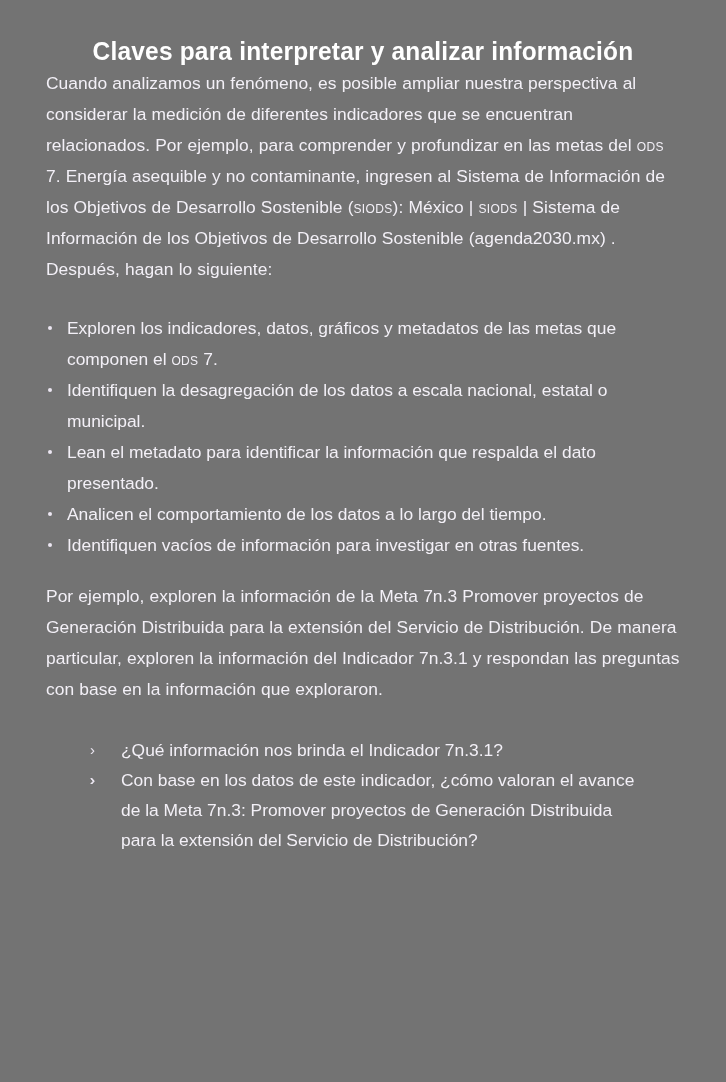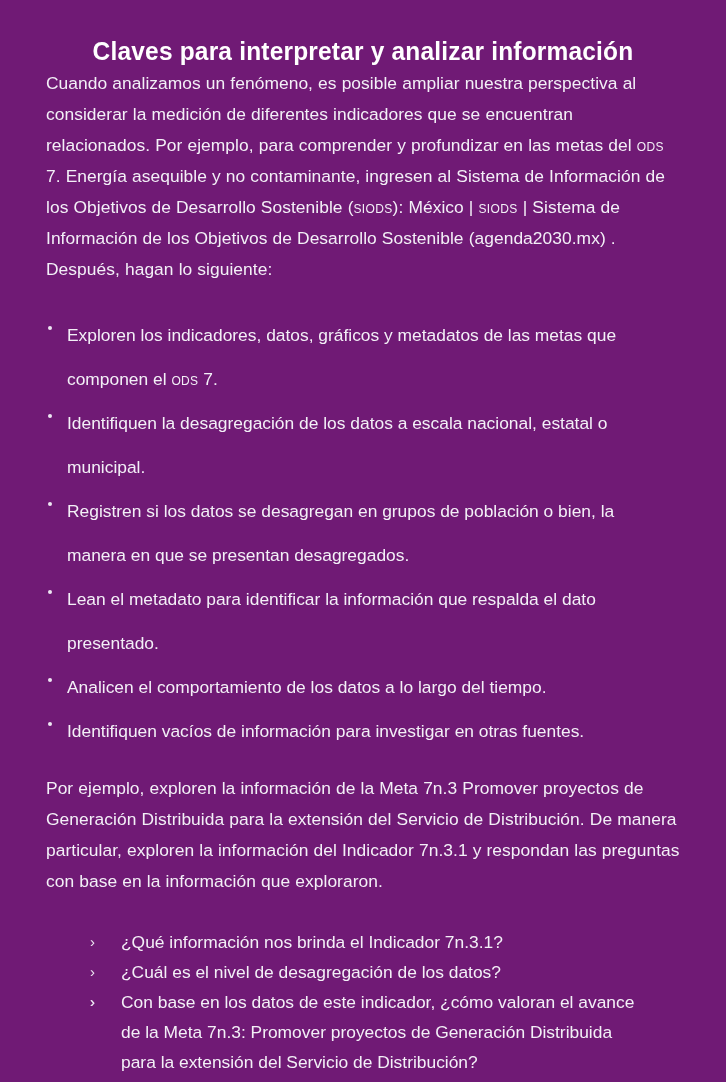--- a/index.html
+++ b/index.html
@@ -71,21 +71,21 @@
     list-style: none;
     margin: 28px 0 0 0;
     padding: 0;
   }
   ul.task-list > li {
     position: relative;
     padding-left: 21px;
     margin: 0 0 0 0;
     color: #f3f0f7;
     font-size: 17.4px;
-    line-height: 44px;
+    line-height: 31px;
     max-width: 580px;
   }
   ul.task-list > li .dot {
     position: absolute;
     left: 2px;
     top: 13px;
     width: 4px;
     height: 4px;
     background: #ece7f2;
     border-radius: 50%;
@@ -112,57 +112,54 @@
     top: 0;
     color: #ece7f2;
     font-size: 15px;
     line-height: 30px;
     display: block;
   }
 </style>
 </head>
 <body style="background: rgb(155, 133, 183);">
 
-<div class="page" style="background: #701a75;">
+<div class="page" style="background: #737373;">
 
   <h1 class="title">Claves para interpretar y analizar información</h1>
 
   <div class="body-wrap">
 
     <p class="para intro"><span>Cuando analizamos un fenómeno, es posible ampliar nuestra perspectiva al considerar la medición de diferentes indicadores que se encuentran relacionados. Por ejemplo, para comprender y profundizar en las metas del </span><span class="smallcaps">ODS</span><span> 7. Energía asequible y no contaminante, ingresen al Sistema de Información de los Objetivos de Desarrollo Sostenible (</span><span class="smallcaps">SIODS</span><span>): México | </span><span class="smallcaps">SIODS</span><span> | Sistema de Información de los Objetivos de Desarrollo Sostenible (agenda2030.mx) . Después, hagan lo siguiente:</span></p>
 
     <ul class="task-list">
       <li>
         <span class="dot"></span><span>Exploren los indicadores, datos, gráficos y metadatos de las metas que componen el </span><span class="smallcaps">ODS</span><span> 7.</span>
       </li>
       <li>
         <span class="dot"></span><span>Identifiquen la desagregación de los datos a escala nacional, estatal o municipal.</span>
-      </li>
-      <li>
-        <span class="dot"></span><span>Registren si los datos se desagregan en grupos de población o bien, la manera en que se presentan desagregados.</span>
       </li>
       <li>
         <span class="dot"></span><span>Lean el metadato para identificar la información que respalda el dato presentado.</span>
       </li>
       <li>
         <span class="dot"></span><span>Analicen el comportamiento de los datos a lo largo del tiempo.</span>
       </li>
       <li>
         <span class="dot"></span><span>Identifiquen vacíos de información para investigar en otras fuentes.</span>
       </li>
     </ul>
 
     <p class="para example">Por ejemplo, exploren la información de la Meta 7n.3 Promover proyectos de Generación Distribuida para la extensión del Servicio de Distribución. De manera particular, exploren la información del Indicador 7n.3.1 y respondan las preguntas con base en la información que exploraron.</p>
 
     <ol class="question-list">
       <li>
         <span class="chev">›</span><span>¿Qué información nos brinda el Indicador 7n.3.1?</span>
       </li>
       <li>
-        <span class="chev">›</span><span>¿Cuál es el nivel de desagregación de los datos?</span>
+        <span class="chev">›</span>
       </li>
       <li>
         <span class="chev">›</span>
       </li>
       <li>
         <span class="chev">›</span><span>Con base en los datos de este indicador, ¿cómo valoran el avance de la Meta 7n.3: Promover proyectos de Generación Distribuida para la extensión del Servicio de Distribución?</span>
       </li>
     </ol>
 
   </div>

